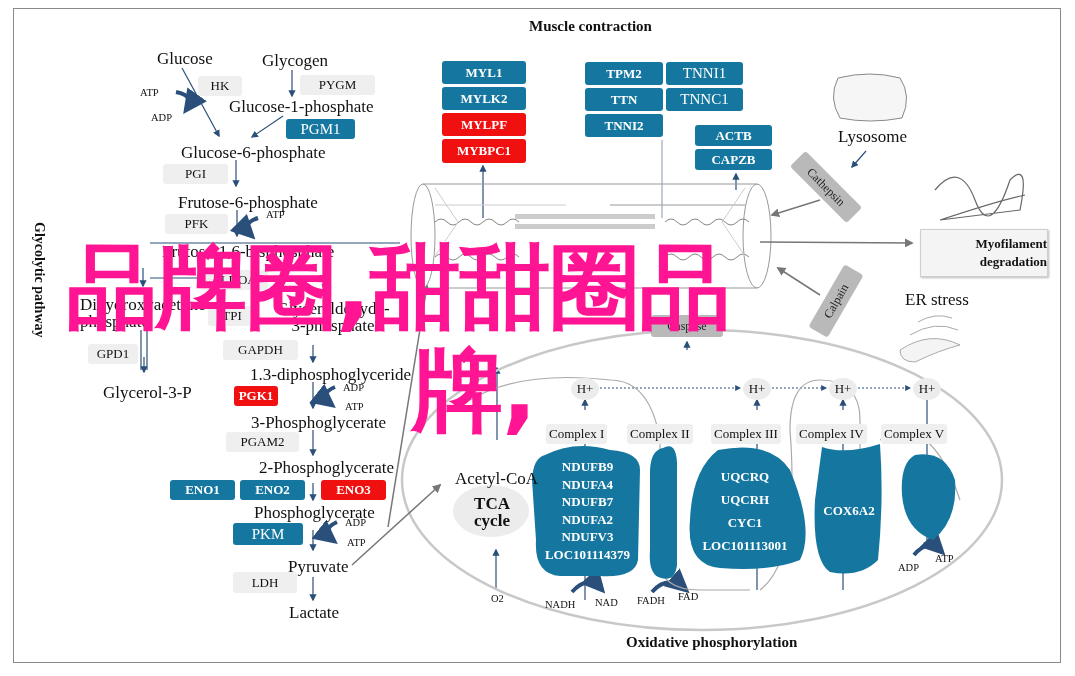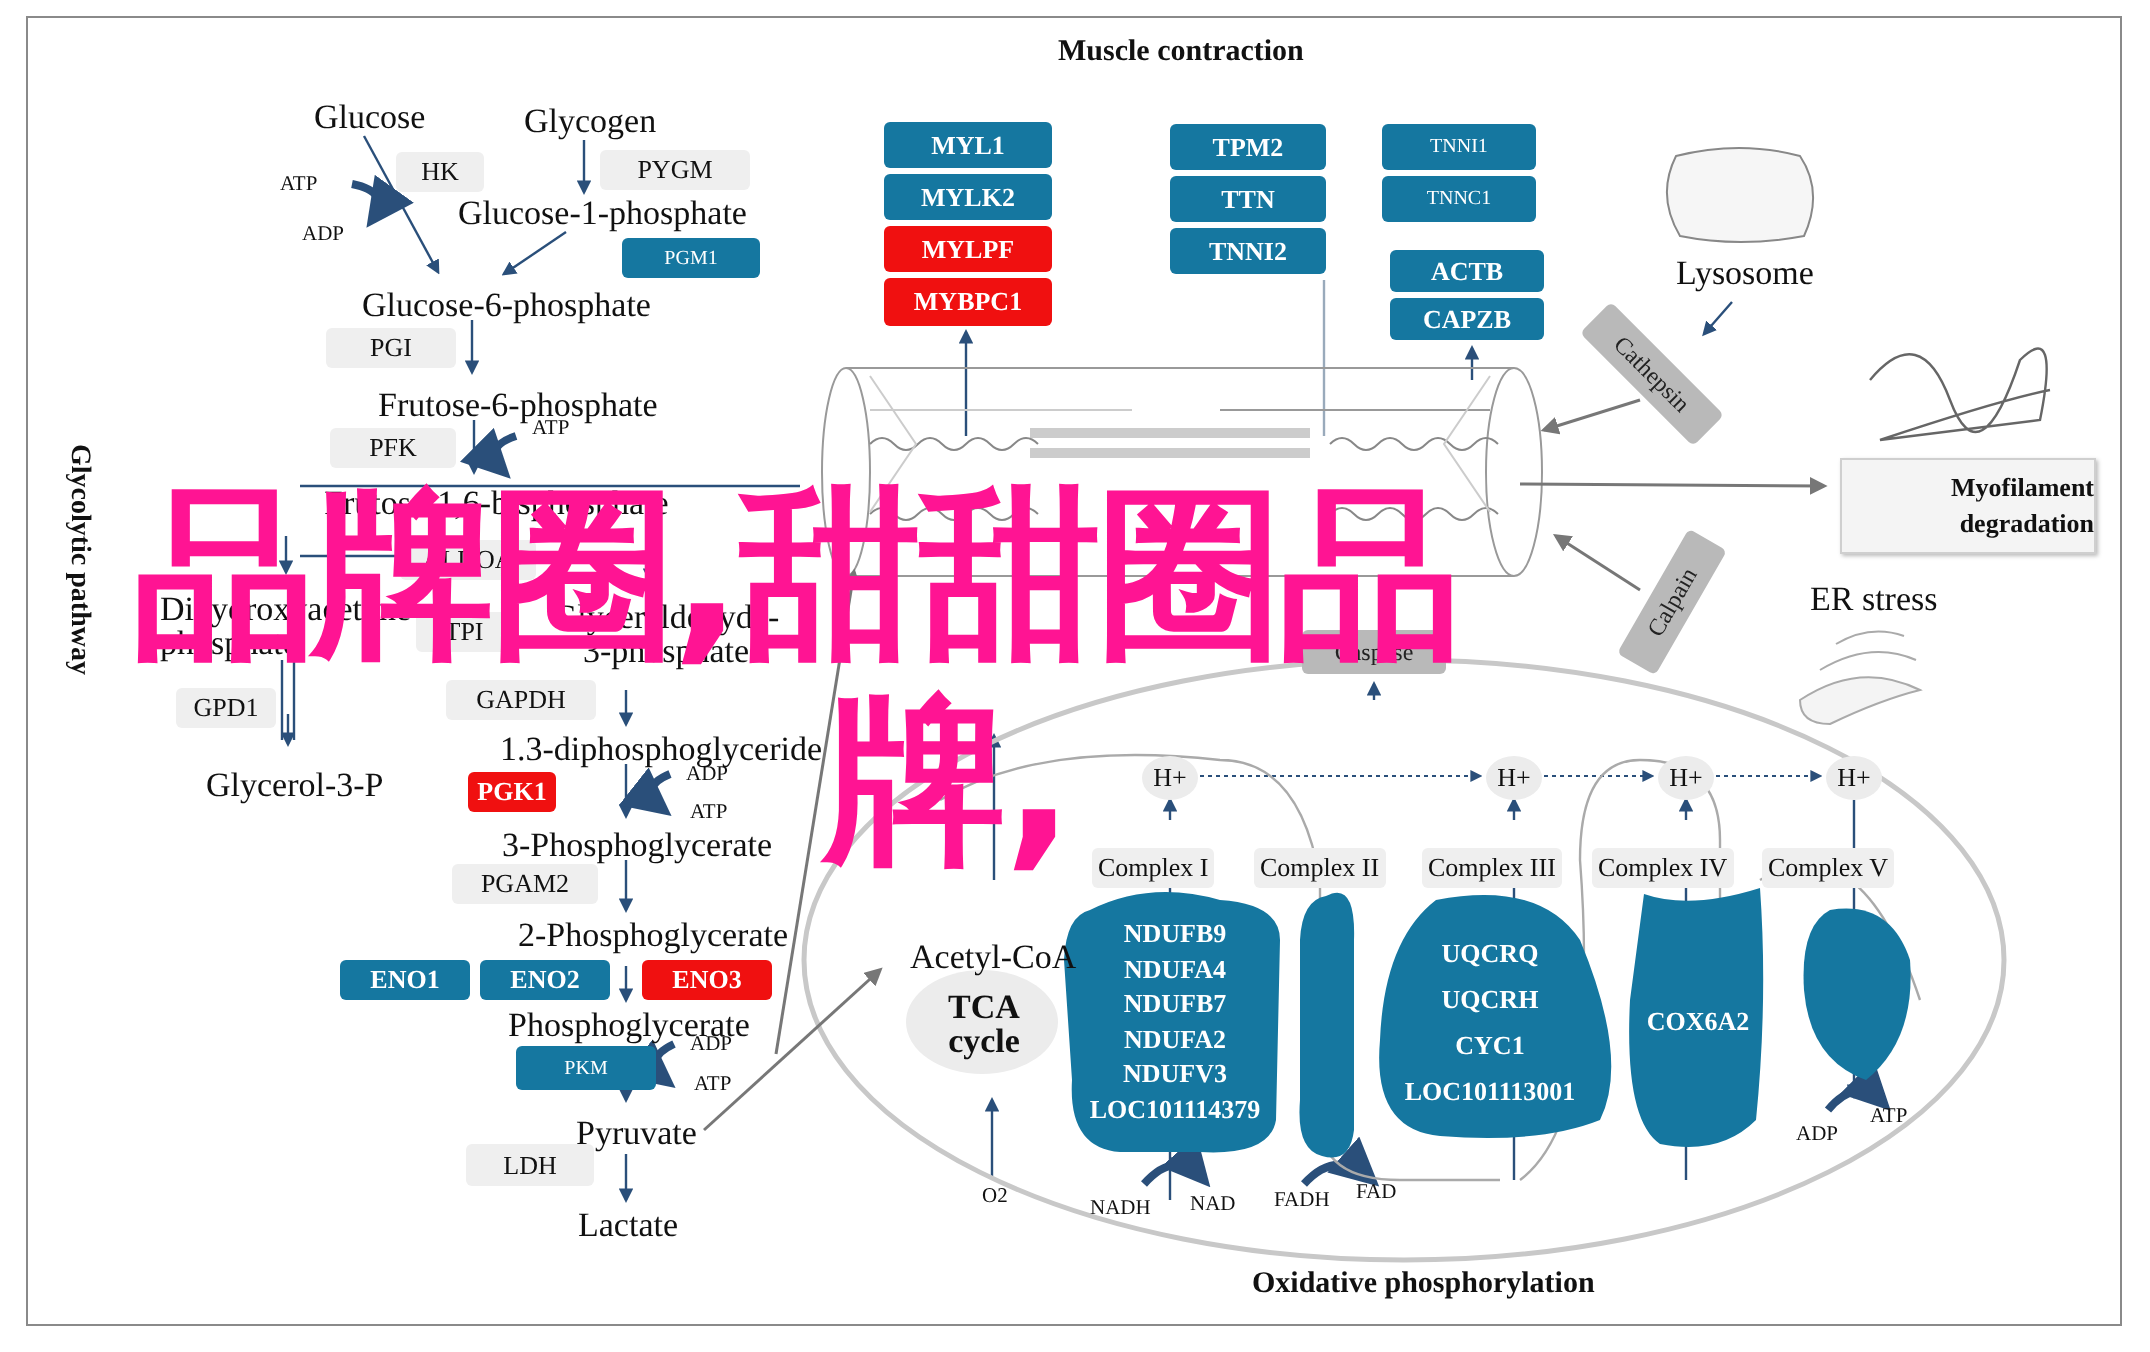--- a/index.html
+++ b/index.html
@@ -8,21 +8,21 @@
   #frame { position: absolute; left: 13px; top: 8px; width: 1048px; height: 655px;
            border: 1.5px solid #8a8a8a; box-sizing: border-box; }
   svg#diagram { position: absolute; left: 0; top: 0; }
   .lbl { position: absolute; font-size: 17px; white-space: nowrap; line-height: 1; }
   .sm { font-size: 10.5px; }
   .title { font-weight: bold; font-size: 15px; }
   .box { position: absolute; display: flex; align-items: center; justify-content: center;
          font-size: 13px; border-radius: 3px; box-sizing: border-box; white-space: nowrap; }
   .grey { background: #efefef; color: #111; }
   .blue { background: #1577a0; color: #fff; font-weight: bold; }
-  .blue.light { font-weight: normal; font-size: 10px; margin-left: 25px; }
+  .blue.light { font-weight: normal; font-size: 15px; }
   .red  { background: #f01010; color: #fff; font-weight: bold; }
   .cplx { position: absolute; background: #efefef; font-size: 13px; padding: 2px 3px;
           border-radius: 3px; white-space: nowrap; }
   .hion { position: absolute; width: 28px; height: 22px; border-radius: 50%;
           background: #ececec; font-size: 13px; display: flex; align-items: center;
           justify-content: center; }
   .genes { position: absolute; color: #fff; font-weight: bold; font-size: 13px;
            text-align: center; line-height: 17.5px; }
   .vert { position: absolute; transform: rotate(90deg); transform-origin: left top;
           font-weight: bold; font-size: 14px; white-space: nowrap; }
@@ -145,21 +145,21 @@
 </svg>
 
 <div class="lbl title" style="left:529px;top:19px;">Muscle contraction</div>
 <div class="vert" style="left:47px;top:222px;">Glycolytic pathway</div>
 <div class="lbl title" style="left:626px;top:635px;">Oxidative phosphorylation</div>
 
 <div class="lbl" style="left:157px;top:50px;">Glucose</div>
 <div class="lbl" style="left:262px;top:52px;">Glycogen</div>
 <div class="lbl" style="left:229px;top:98px;">Glucose-1-phosphate</div>
 <div class="lbl" style="left:181px;top:144px;">Glucose-6-phosphate</div>
-<div class="lbl" style="left:189px;top:194px;">Frutose-6-phosphate</div>
+<div class="lbl" style="left:178px;top:194px;">Frutose-6-phosphate</div>
 <div class="lbl" style="left:162px;top:243px;">Frutose-1,6-bisphosphate</div>
 <div class="lbl" style="left:80px;top:296px;width:130px;white-space:normal;">Dihydroxyacetone phosphate</div>
 <div class="lbl" style="left:273px;top:300px;width:120px;white-space:normal;text-align:center;">Glyceraldehyde-3-phosphate</div>
 <div class="lbl" style="left:250px;top:366px;">1.3-diphosphoglyceride</div>
 <div class="lbl" style="left:251px;top:414px;">3-Phosphoglycerate</div>
 <div class="lbl" style="left:259px;top:459px;">2-Phosphoglycerate</div>
 <div class="lbl" style="left:254px;top:504px;">Phosphoglycerate</div>
 <div class="lbl" style="left:288px;top:558px;">Pyruvate</div>
 <div class="lbl" style="left:289px;top:604px;">Lactate</div>
 <div class="lbl" style="left:103px;top:384px;">Glycerol-3-P</div>

